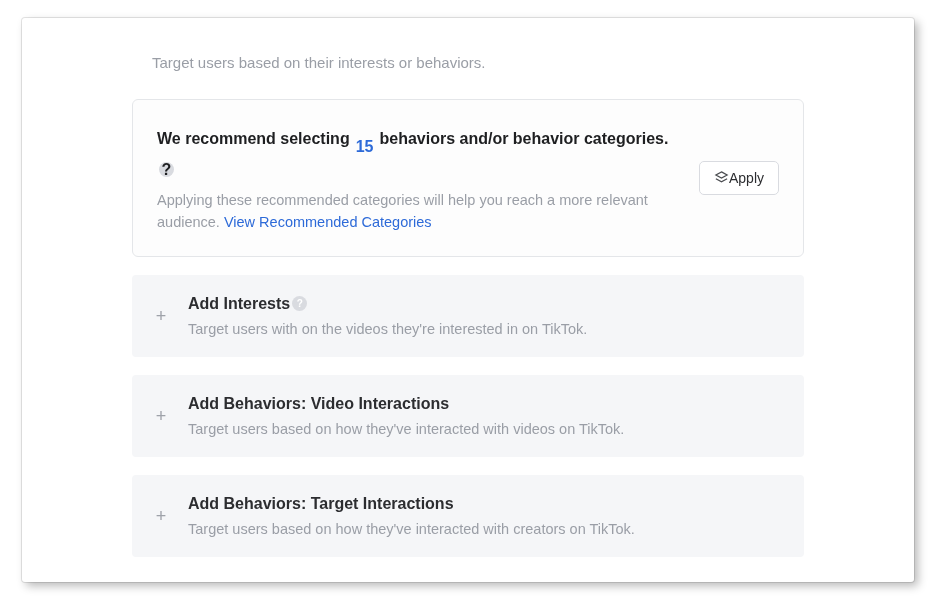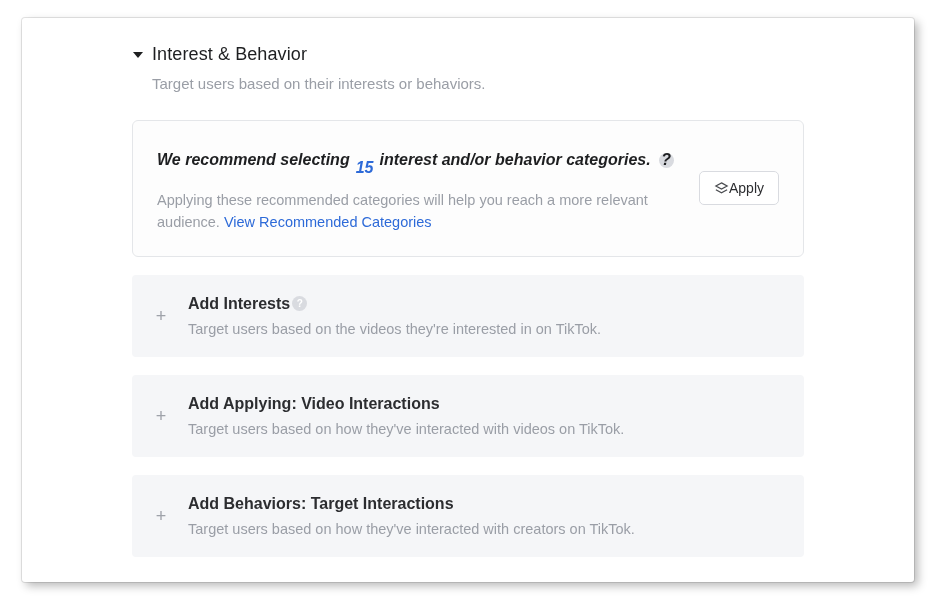--- a/index.html
+++ b/index.html
@@ -52,21 +52,20 @@
     .reco-head {
       display: flex;
       align-items: center;
       gap: 6px;
       flex-wrap: wrap;
     }
     .reco-head span {
       font-size: 16px;
       font-weight: 700;
       color: #1e1f21;
-      font-style: italic;
     }
     .reco-head .num { color: #2d6ad8; margin-top: 16px; }
     .info-dot {
       display: inline-flex;
       align-items: center;
       justify-content: center;
       width: 15px;
       height: 15px;
       border-radius: 50%;
       background: #d9dbe0;
@@ -132,36 +131,28 @@
       margin-top: 8px;
       font-size: 14.5px;
       color: #9a9ea6;
     }
   </style>
 </head>
 <body>
 
 <div class="outer-card">
 
-  <div class="section-header">
-    <span class="caret">
-      <svg width="12" height="12" viewBox="0 0 12 12">
-          <path d="M1 3 L6 9 L11 3 Z" fill="#1e1f21"></path>
-        </svg>
-    </span>
-    <span class="section-title">Interest &amp; Behavior</span>
-  </div>
   <div class="section-subtitle">Target users based on their interests or behaviors.</div>
 
   <div class="reco-card">
     <div class="reco-body">
       <div class="reco-head">
         <span>We recommend selecting</span>
         <span class="num">15</span>
-        <span>interest and/or behavior categories.</span>
+        <span>behaviors and/or behavior categories.</span>
         <span class="info-dot">?</span>
       </div>
       <div class="reco-sub">
         <span>Applying these recommended categories will help you reach a more relevant audience.</span>
         <a class="reco-link">View Recommended Categories</a>
       </div>
     </div>
     <button class="apply-btn">
       <span>
         <svg width="15" height="15" viewBox="0 0 24 24" fill="none" stroke="#4a4c50" stroke-width="2">
@@ -173,28 +164,28 @@
     </button>
   </div>
 
   <div class="add-card">
     <div class="plus">+</div>
     <div class="add-body">
       <div class="add-title-row">
         <span class="add-title">Add Interests</span>
         <span class="info-dot">?</span>
       </div>
-      <div class="add-sub">Target users based on the videos they're interested in on TikTok.</div>
+      <div class="add-sub">Target users with on the videos they're interested in on TikTok.</div>
     </div>
   </div>
 
   <div class="add-card">
     <div class="plus">+</div>
     <div class="add-body">
-      <div class="add-title">Add Applying: Video Interactions</div>
+      <div class="add-title">Add Behaviors: Video Interactions</div>
       <div class="add-sub">Target users based on how they've interacted with videos on TikTok.</div>
     </div>
   </div>
 
   <div class="add-card">
     <div class="plus">+</div>
     <div class="add-body">
       <div class="add-title">Add Behaviors: Target Interactions</div>
       <div class="add-sub">Target users based on how they've interacted with creators on TikTok.</div>
     </div>

